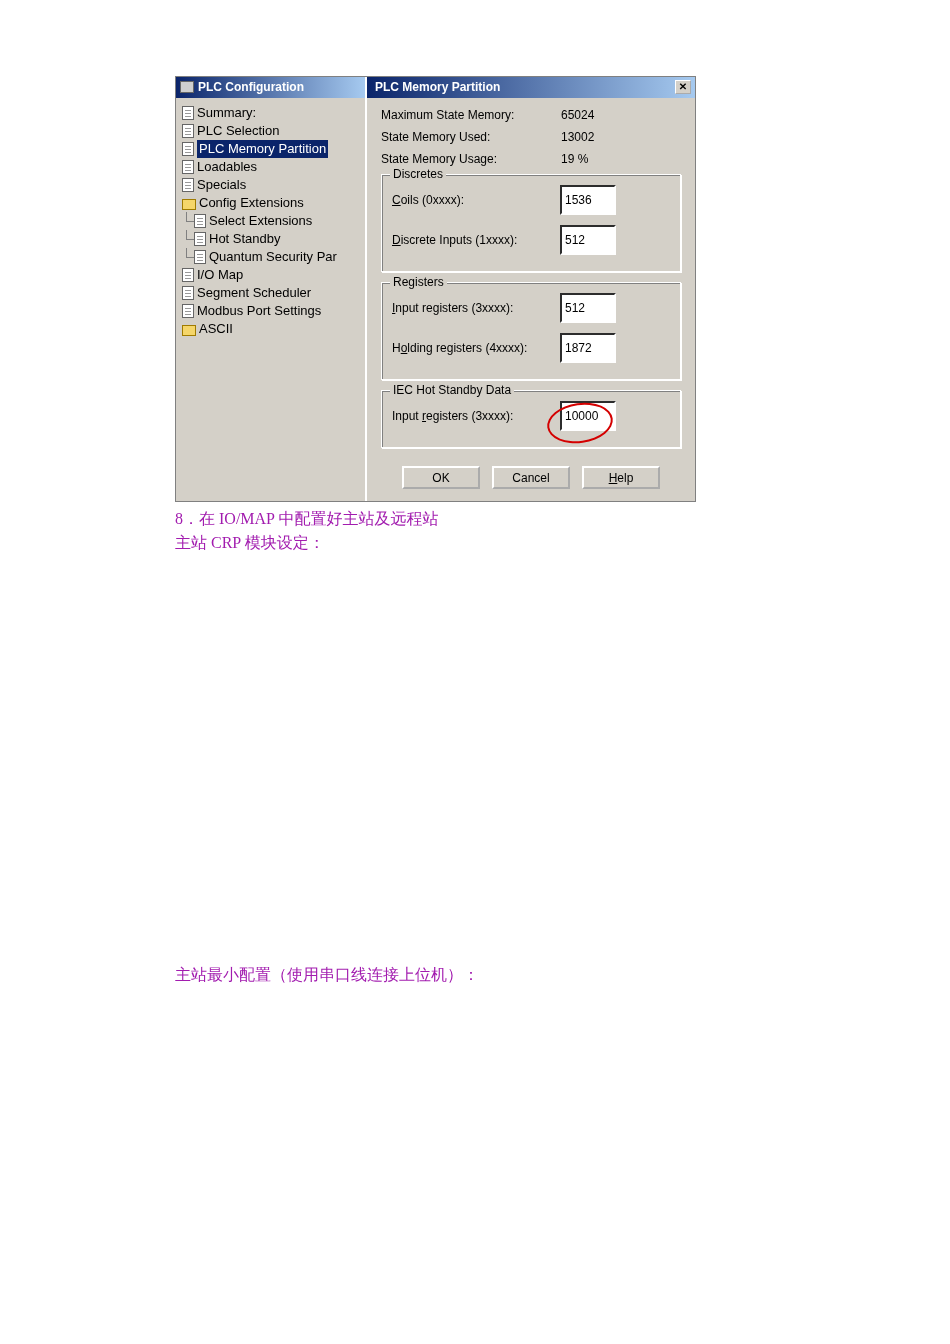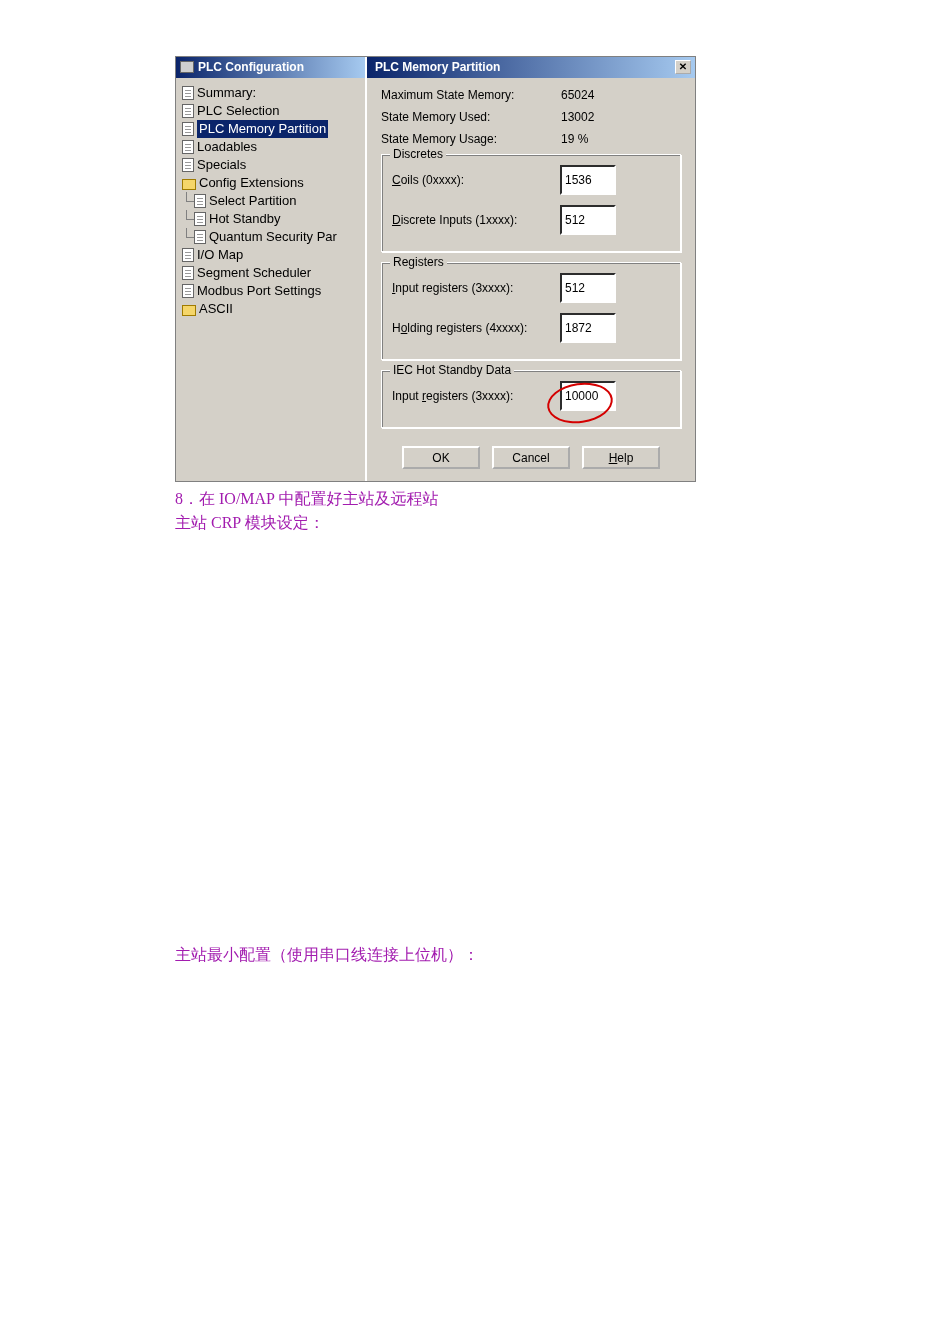--- a/index.html
+++ b/index.html
@@ -4,21 +4,21 @@
 <style>
   * { box-sizing: border-box; }
   body {
     margin: 0;
     padding: 0;
     font-family: "Microsoft Sans Serif", Tahoma, sans-serif;
     background: #ffffff;
     width: 950px;
   }
   .page {
-    padding: 56px 0 0 175px;
+    padding: 76px 0 0 175px;
   }
   .app-window {
     width: 521px;
     border: 1px solid #808080;
     background: #d4d0c8;
     display: flex;
     font-size: 12px;
   }
   
   .tree-pane {
@@ -240,21 +240,21 @@
             <span class="doc-icon"></span>
             <span class="label">Specials</span>
           </div>
         <div class="tree-item">
             <span class="folder-icon"></span>
             <span class="label">Config Extensions</span>
           </div>
         <div class="tree-item child">
             <span class="branch"></span>
             <span class="doc-icon"></span>
-            <span class="label">Select Partition</span>
+            <span class="label">Select Extensions</span>
           </div>
         <div class="tree-item child">
             <span class="branch"></span>
             <span class="doc-icon"></span>
             <span class="label">Hot Standby</span>
           </div>
         <div class="tree-item child">
             <span class="branch"></span>
             <span class="doc-icon"></span>
             <span class="label">Quantum Security Par</span>

